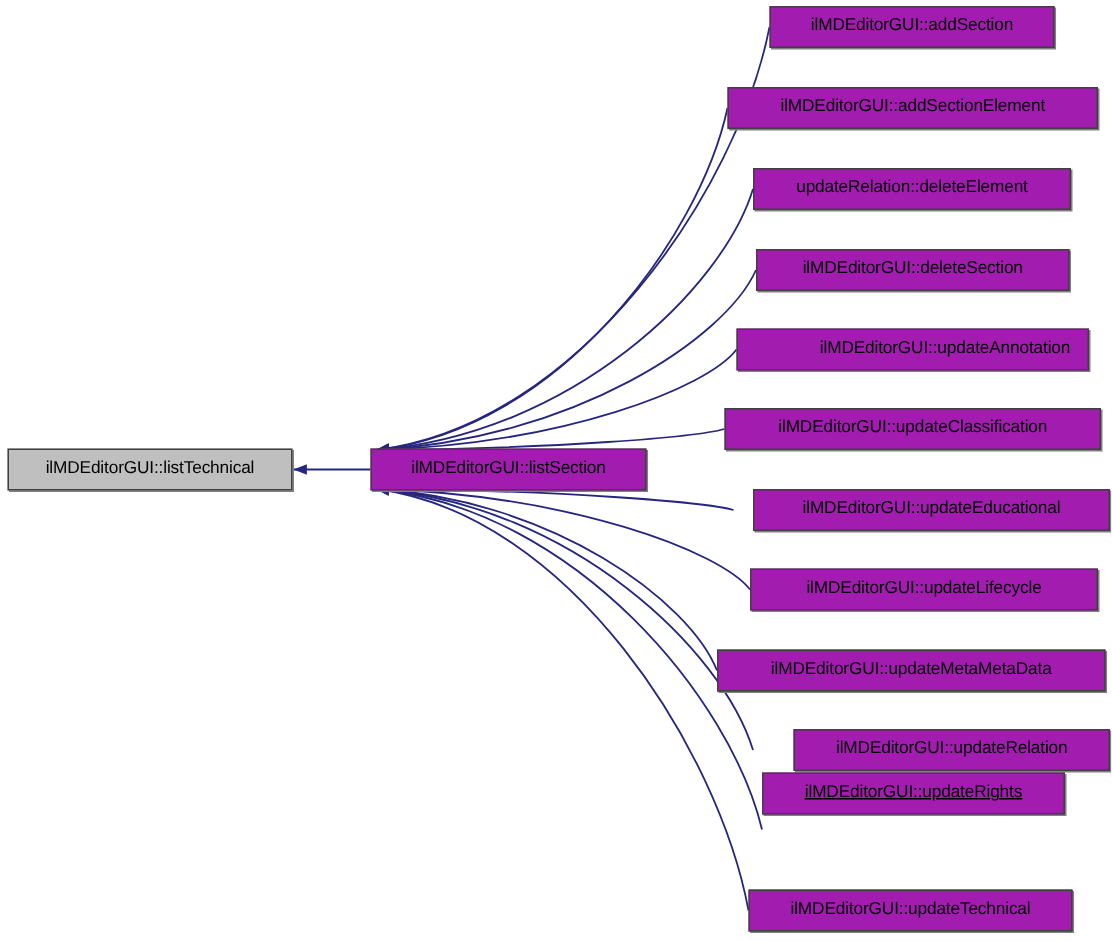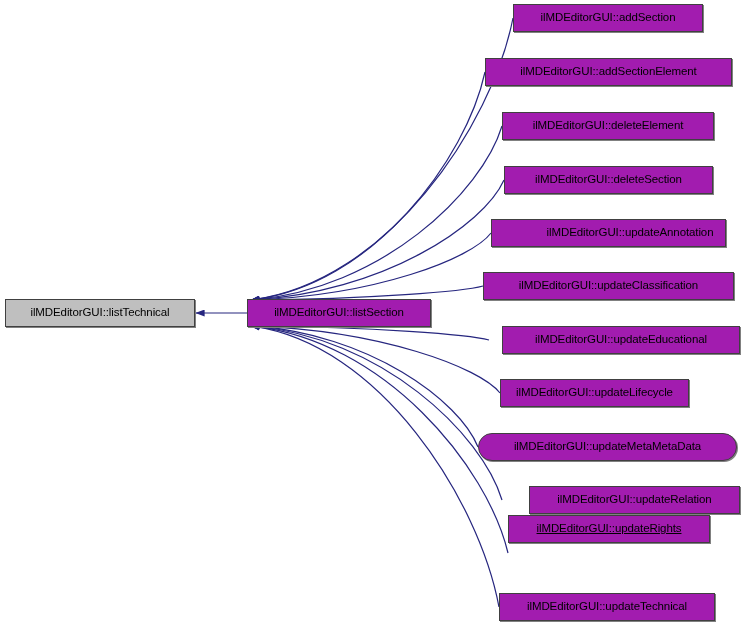--- a/index.html
+++ b/index.html
@@ -87,38 +87,38 @@
   </div>
 
   <div id="caller-nodes">
       <div class="node" style="left: 513px; top: 4px; width: 190px; height: 28px;">
         <span class="node-label">ilMDEditorGUI::addSection</span>
       </div>
       <div class="node" style="left: 485px; top: 58px; width: 247px; height: 28px; align-items: center;">
         <span class="node-label">ilMDEditorGUI::addSectionElement</span>
       </div>
       <div class="node" style="left: 502px; top: 112px; width: 212px; height: 28px;">
-        <span class="node-label">ilMDEditorGUI::deleteElement</span>
+        <span class="node-label">updateRelation::deleteElement</span>
       </div>
       <div class="node" style="left: 504px; top: 166px; width: 209px; height: 28px;">
         <span class="node-label">ilMDEditorGUI::deleteSection</span>
       </div>
       <div class="node" style="left: 491px; top: 219px; width: 235px; height: 28px; padding-left: 43px;">
         <span class="node-label">ilMDEditorGUI::updateAnnotation</span>
       </div>
       <div class="node" style="left: 483px; top: 272px; width: 251px; height: 28px;">
         <span class="node-label">ilMDEditorGUI::updateClassification</span>
       </div>
       <div class="node" style="left: 489px; top: 326px; width: 238px; height: 28px; margin-left: 13px;">
         <span class="node-label">ilMDEditorGUI::updateEducational</span>
       </div>
-      <div class="node" style="left: 500px; top: 379px; width: 189px; height: 28px;">
+      <div class="node" style="left: 500px; top: 379px; width: 232px; height: 28px;">
         <span class="node-label">ilMDEditorGUI::updateLifecycle</span>
       </div>
-      <div class="node" style="left: 478px; top: 433px; width: 259px; height: 28px; border-radius: 14px;">
+      <div class="node" style="left: 478px; top: 433px; width: 259px; height: 28px;">
         <span class="node-label">ilMDEditorGUI::updateMetaMetaData</span>
       </div>
       <div class="node" style="left: 529px; top: 486px; width: 211px; height: 28px;">
         <span class="node-label">ilMDEditorGUI::updateRelation</span>
       </div>
       <div class="node" style="left: 508px; top: 515px; width: 202px; height: 28px; text-decoration: underline;">
         <span class="node-label">ilMDEditorGUI::updateRights</span>
       </div>
       <div class="node" style="left: 499px; top: 593px; width: 216px; height: 28px;">
         <span class="node-label">ilMDEditorGUI::updateTechnical</span>

